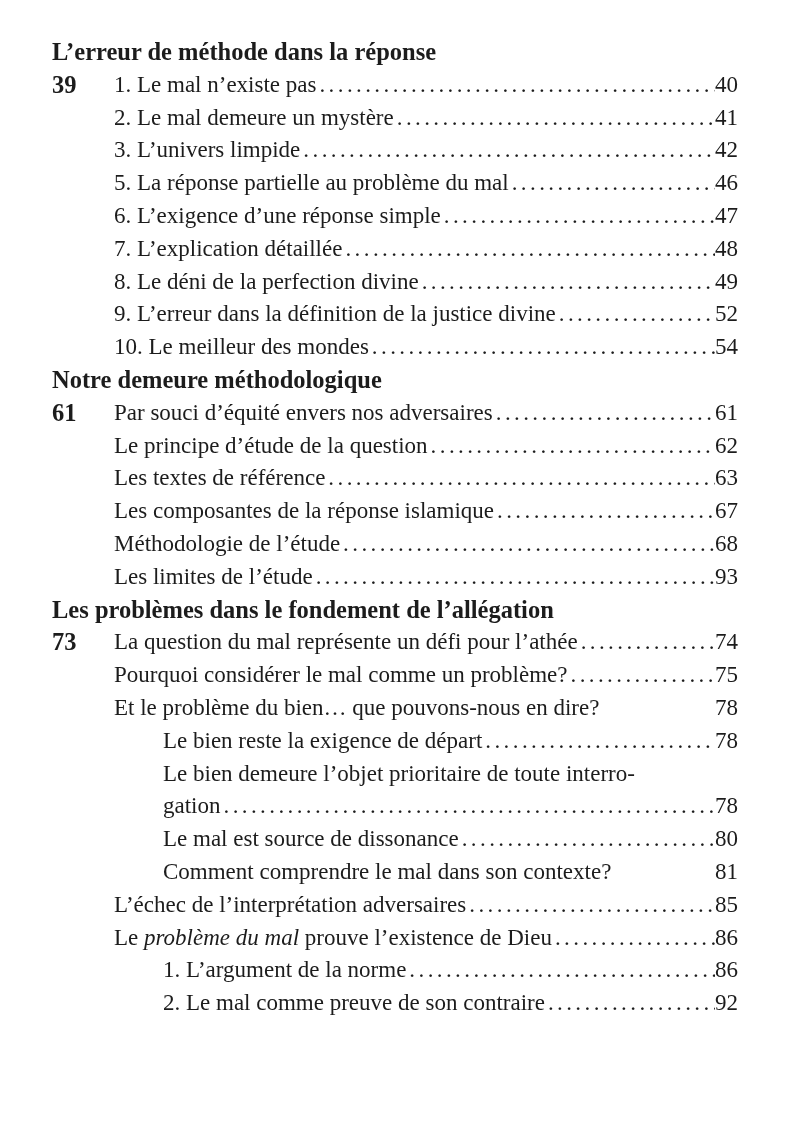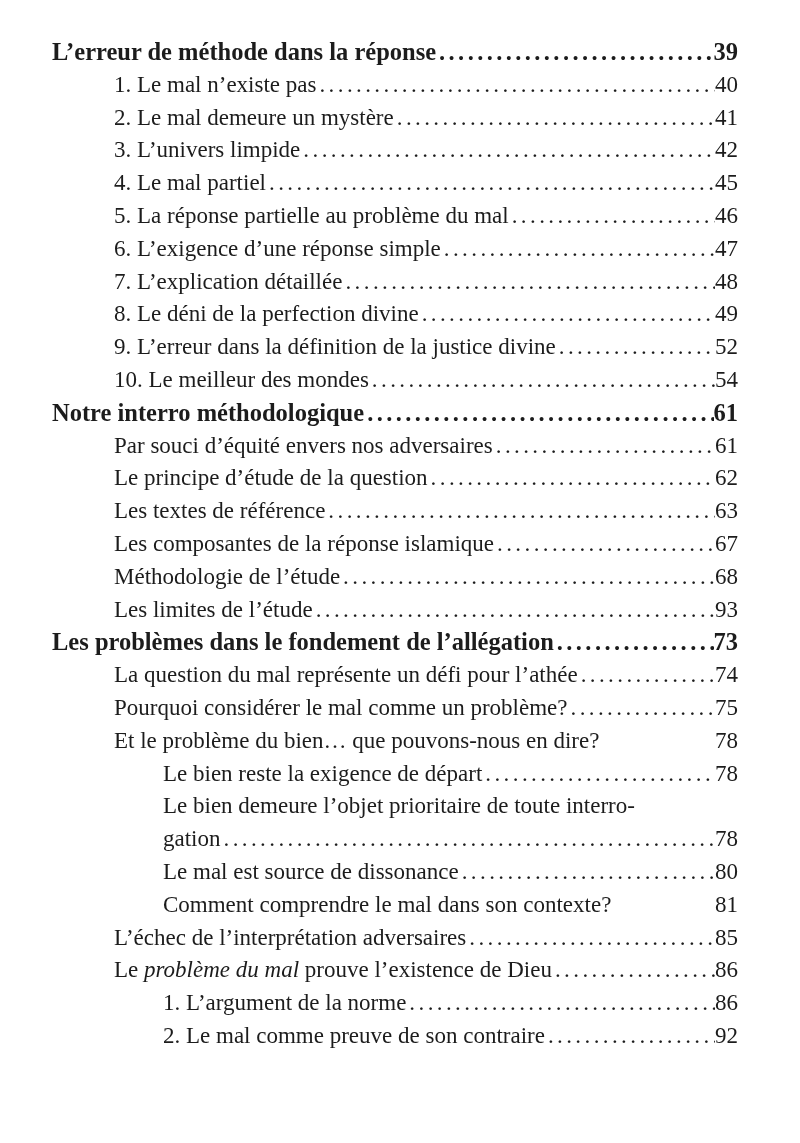--- a/index.html
+++ b/index.html
@@ -20,20 +20,21 @@
   .row {
     display: flex;
     align-items: baseline;
     height: 32.8px;
     line-height: 32.8px;
     font-size: 23px;
   }
   .row.sect {
     font-weight: 700;
     font-size: 24.5px;
+    flex-direction: column;
   }
   .lvl2 { padding-left: 62px; }
   .lvl3 { padding-left: 111px; }
   .title {
     white-space: pre;
     flex-shrink: 0;
   }
   .title i {
     font-style: italic;
   }
@@ -73,25 +74,20 @@
       <span class="title">2. Le mal demeure un mystère</span>
       <span class="dots"></span>
       <span class="pg">41</span>
     </div>
     <div class="row lvl2">
       <span class="title">3. L’univers limpide</span>
       <span class="dots"></span>
       <span class="pg">42</span>
     </div>
     <div class="row lvl2">
-      <span class="title">4. Le mal partiel</span>
-      <span class="dots"></span>
-      <span class="pg">45</span>
-    </div>
-    <div class="row lvl2">
       <span class="title">5. La réponse partielle au problème du mal</span>
       <span class="dots"></span>
       <span class="pg">46</span>
     </div>
     <div class="row lvl2">
       <span class="title">6. L’exigence d’une réponse simple</span>
       <span class="dots"></span>
       <span class="pg">47</span>
     </div>
     <div class="row lvl2">
@@ -108,21 +104,21 @@
       <span class="title">9. L’erreur dans la définition de la justice divine</span>
       <span class="dots"></span>
       <span class="pg">52</span>
     </div>
     <div class="row lvl2">
       <span class="title">10. Le meilleur des mondes</span>
       <span class="dots"></span>
       <span class="pg">54</span>
     </div>
     <div class="row lvl1 sect">
-      <span class="title">Notre interro méthodologique</span>
+      <span class="title">Notre demeure méthodologique</span>
       <span class="dots"></span>
       <span class="pg">61</span>
     </div>
     <div class="row lvl2">
       <span class="title">Par souci d’équité envers nos adversaires</span>
       <span class="dots"></span>
       <span class="pg">61</span>
     </div>
     <div class="row lvl2">
       <span class="title">Le principe d’étude de la question</span>

